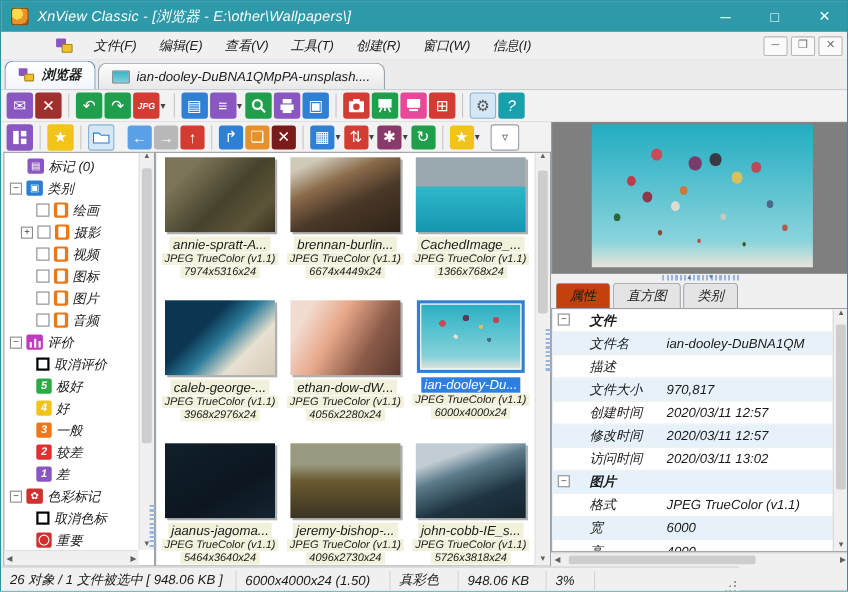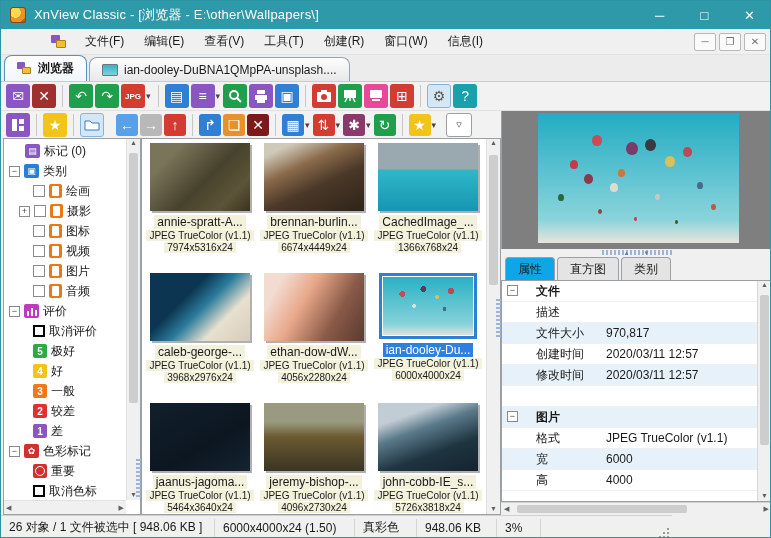--- a/index.html
+++ b/index.html
@@ -1,18 +1,18 @@
 <!DOCTYPE html>
 <html><head>
 <meta charset="utf-8">
 <style>
   * { box-sizing: border-box; margin: 0; padding: 0; }
   html,body { width:771px; height:538px; }
   body { font-family:"Liberation Sans","DejaVu Sans",sans-serif; font-size:12px; color:#1a1a1a; }
-  .window { position:relative; width:771px; height:538px; background:#f0f0f0; border:1px solid #2b93a2; overflow:hidden; }
+  .window { position:relative; width:771px; height:538px; background:#f0f0f0; border:1px solid #2b93a2; overflow:hidden;font-style:italic; }
 
   
   .titlebar { position:absolute; left:0; top:0; width:771px; height:28px; background:#2e99a8; display:flex; align-items:center; color:#fff; }
   .appicon { width:16px; height:16px; margin:0 8px 0 9px; border-radius:3px;
     background: radial-gradient(circle at 35% 35%, #ffd94a 0 35%, #e8922a 36% 70%, #b8641a 71%); box-shadow:0 0 0 1px #7a4a12 inset; }
   .title-text { font-size:13px; letter-spacing:.2px; }
   .wbtns { margin-left:auto; display:flex; height:100%; }
   .wbtn { width:45px; height:100%; display:flex; align-items:center; justify-content:center; color:#fff; font-size:13px; }
 
   
@@ -122,21 +122,21 @@
   .bl:nth-of-type(11){left:10%;top:62%;width:6px;height:7px;background:#2a6a3a;}
   .bl:nth-of-type(12){left:58%;top:62%;width:5px;height:6px;background:#c8c8c0;}
   .bl:nth-of-type(13){left:86%;top:70%;width:5px;height:6px;background:#b85a4a;}
   .bl:nth-of-type(14){left:30%;top:74%;width:4px;height:5px;background:#8a4a3a;}
   .bl:nth-of-type(15){left:48%;top:80%;width:3px;height:4px;background:#c04040;}
   .bl:nth-of-type(16){left:68%;top:82%;width:3px;height:4px;background:#3a5a2a;}
   .psplit { position:absolute; left:0; top:138px; width:271px; height:7px; background:#f0f0f0; display:flex; align-items:center; justify-content:center; }
   .grip { width:70px; height:5px; background:repeating-linear-gradient(90deg,#9ab4e0 0 2px,transparent 2px 4px); display:flex; align-items:center; justify-content:center; gap:14px; color:#5a7ab0; font-size:6px; }
   .ptabs { position:absolute; left:0; top:145px; width:271px; height:24px; display:flex; align-items:flex-end; padding-left:4px; background:#f0f0f0; }
   .ptab { padding:3px 12px 2px; border:1px solid #9aa0a6; border-bottom:none; border-radius:4px 4px 0 0; background:#e4e4e4; margin-right:2px; font-size:12px; }
-  .ptab.active { background:#0ea5e9; font-weight:normal; position:relative; top:1px; padding-bottom:3px; }
+  .ptab.active { background:#c2410c; font-weight:normal; position:relative; top:1px; padding-bottom:3px; }
   .ptable { position:absolute; left:0; top:169px; width:271px; height:222px; background:#fff; border:1px solid #9aa0a6; overflow:hidden; }
   .ptable-inner { position:absolute; left:0; top:0; right:14px; bottom:0; }
   .prow { height:21px; display:flex; align-items:center; border-bottom:1px solid #f0f0f0; position:relative; }
   .prow.alt { background:#e6f1f9; }
   .pexp { position:absolute; left:5px; top:4px; width:11px; height:11px; border:1px solid #8a8a8a; background:#fff; color:#444; font-size:9px; line-height:9px; text-align:center; }
   .plabel { width:104px; padding-left:34px; flex:none; overflow:hidden; white-space:nowrap; }
   .prow.group .plabel { font-weight:bold; padding-left:34px; }
   .pvalue { flex:1; overflow:hidden; white-space:nowrap; }
   .pvscroll { position:absolute; right:0; top:0; bottom:0; width:14px; background:#f0f0f0; border-left:1px solid #d8d8d8; }
   .phscroll { position:absolute; left:0; top:391px; width:271px; height:13px; background:#f0f0f0; border-top:1px solid #d0d0d0; display:flex; align-items:center; justify-content:space-between; padding:0 3px; }
@@ -313,26 +313,26 @@
             </div>
           <div class="trow lvl2b">
               <span class="exp">+</span>
               <span class="cb"></span>
               <span class="pageicon"></span>
               <span>摄影</span>
             </div>
           <div class="trow lvl2">
               <span class="cb"></span>
               <span class="pageicon"></span>
-              <span>图标</span>
+              <span>视频</span>
             </div>
           <div class="trow lvl2">
               <span class="cb"></span>
               <span class="pageicon"></span>
-              <span>视频</span>
+              <span>图标</span>
             </div>
           <div class="trow lvl2">
               <span class="cb"></span>
               <span class="pageicon"></span>
               <span>图片</span>
             </div>
           <div class="trow lvl2">
               <span class="cb"></span>
               <span class="pageicon"></span>
               <span>音频</span>
@@ -371,26 +371,26 @@
           <div class="trow lvl2">
               <span class="badge b1">1</span>
               <span>差</span>
             </div>
           <div class="trow lvl0">
               <span class="exp">−</span>
               <span class="ticon i-color">✿</span>
               <span>色彩标记</span>
             </div>
           <div class="trow lvl2">
+              <span class="cb bold"></span>
+              <span>取消色标</span>
+            </div>
+          <div class="trow lvl2">
               <span class="badge bimp"></span>
               <span>重要</span>
-            </div>
-          <div class="trow lvl2">
-              <span class="cb bold"></span>
-              <span>取消色标</span>
             </div>
         </div>
         <div class="vscroll">
           <div class="sarrow">▲</div>
           <div class="vthumb" style="top:14px; height:250px;"></div>
           <div class="sarrow" style="position:absolute; bottom:2px;">▼</div>
         </div>
         <div class="hscroll">
           <span class="sarrow h">◀</span>
           <span class="sarrow h">▶</span>
@@ -497,36 +497,42 @@
       <span class="ptab">直方图</span>
       <span class="ptab">类别</span>
     </div>
     <div class="ptable">
       <div class="ptable-inner">
         <div class="prow group">
             <span class="pexp">−</span>
             <span class="plabel">文件</span>
             <span class="pvalue"></span>
           </div>
+        <div class="prow alt">
+            <span class="plabel">文件名</span>
+            <span class="pvalue">ian-dooley-DuBNA1QM</span>
+          </div>
         <div class="prow">
             <span class="plabel">描述</span>
           </div>
         <div class="prow alt">
             <span class="plabel">文件大小</span>
             <span class="pvalue">970,817</span>
           </div>
         <div class="prow">
             <span class="plabel">创建时间</span>
             <span class="pvalue">2020/03/11 12:57</span>
           </div>
         <div class="prow alt">
             <span class="plabel">修改时间</span>
             <span class="pvalue">2020/03/11 12:57</span>
           </div>
         <div class="prow">
+            <span class="plabel">访问时间</span>
+            <span class="pvalue">2020/03/11 13:02</span>
           </div>
         <div class="prow alt group">
             <span class="pexp">−</span>
             <span class="plabel">图片</span>
             <span class="pvalue"></span>
           </div>
         <div class="prow">
             <span class="plabel">格式</span>
             <span class="pvalue">JPEG TrueColor (v1.1)</span>
           </div>

